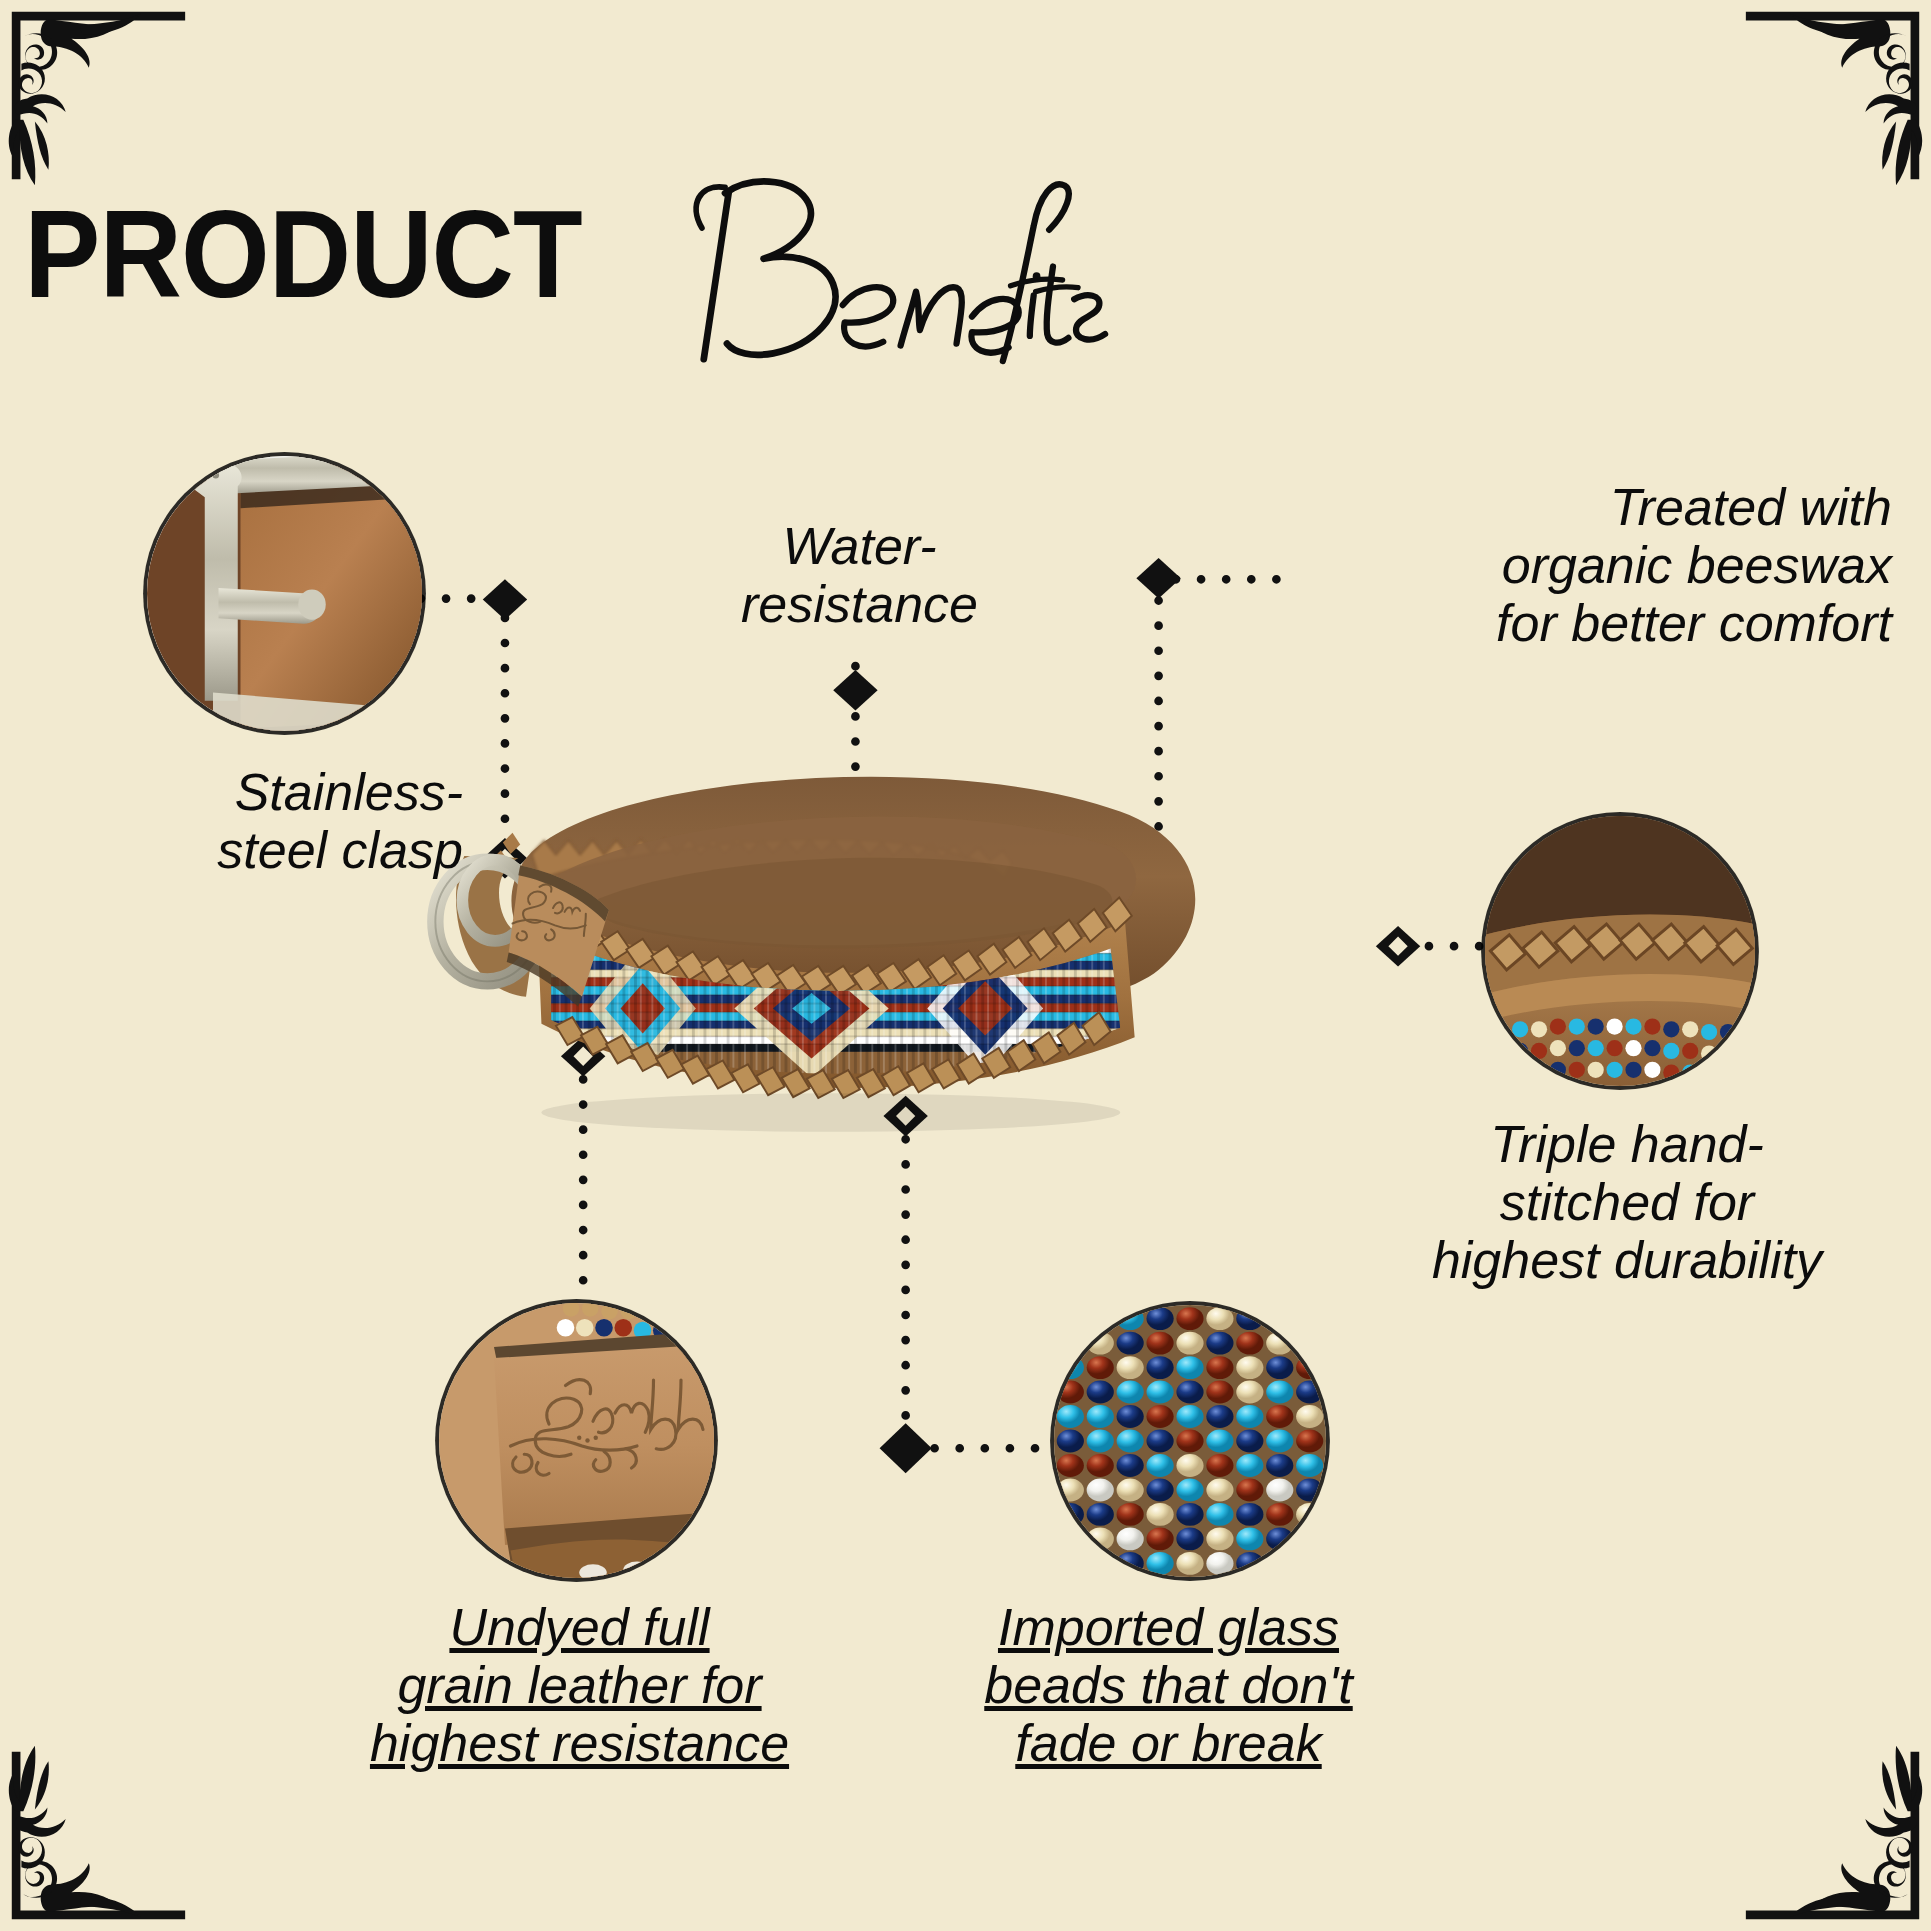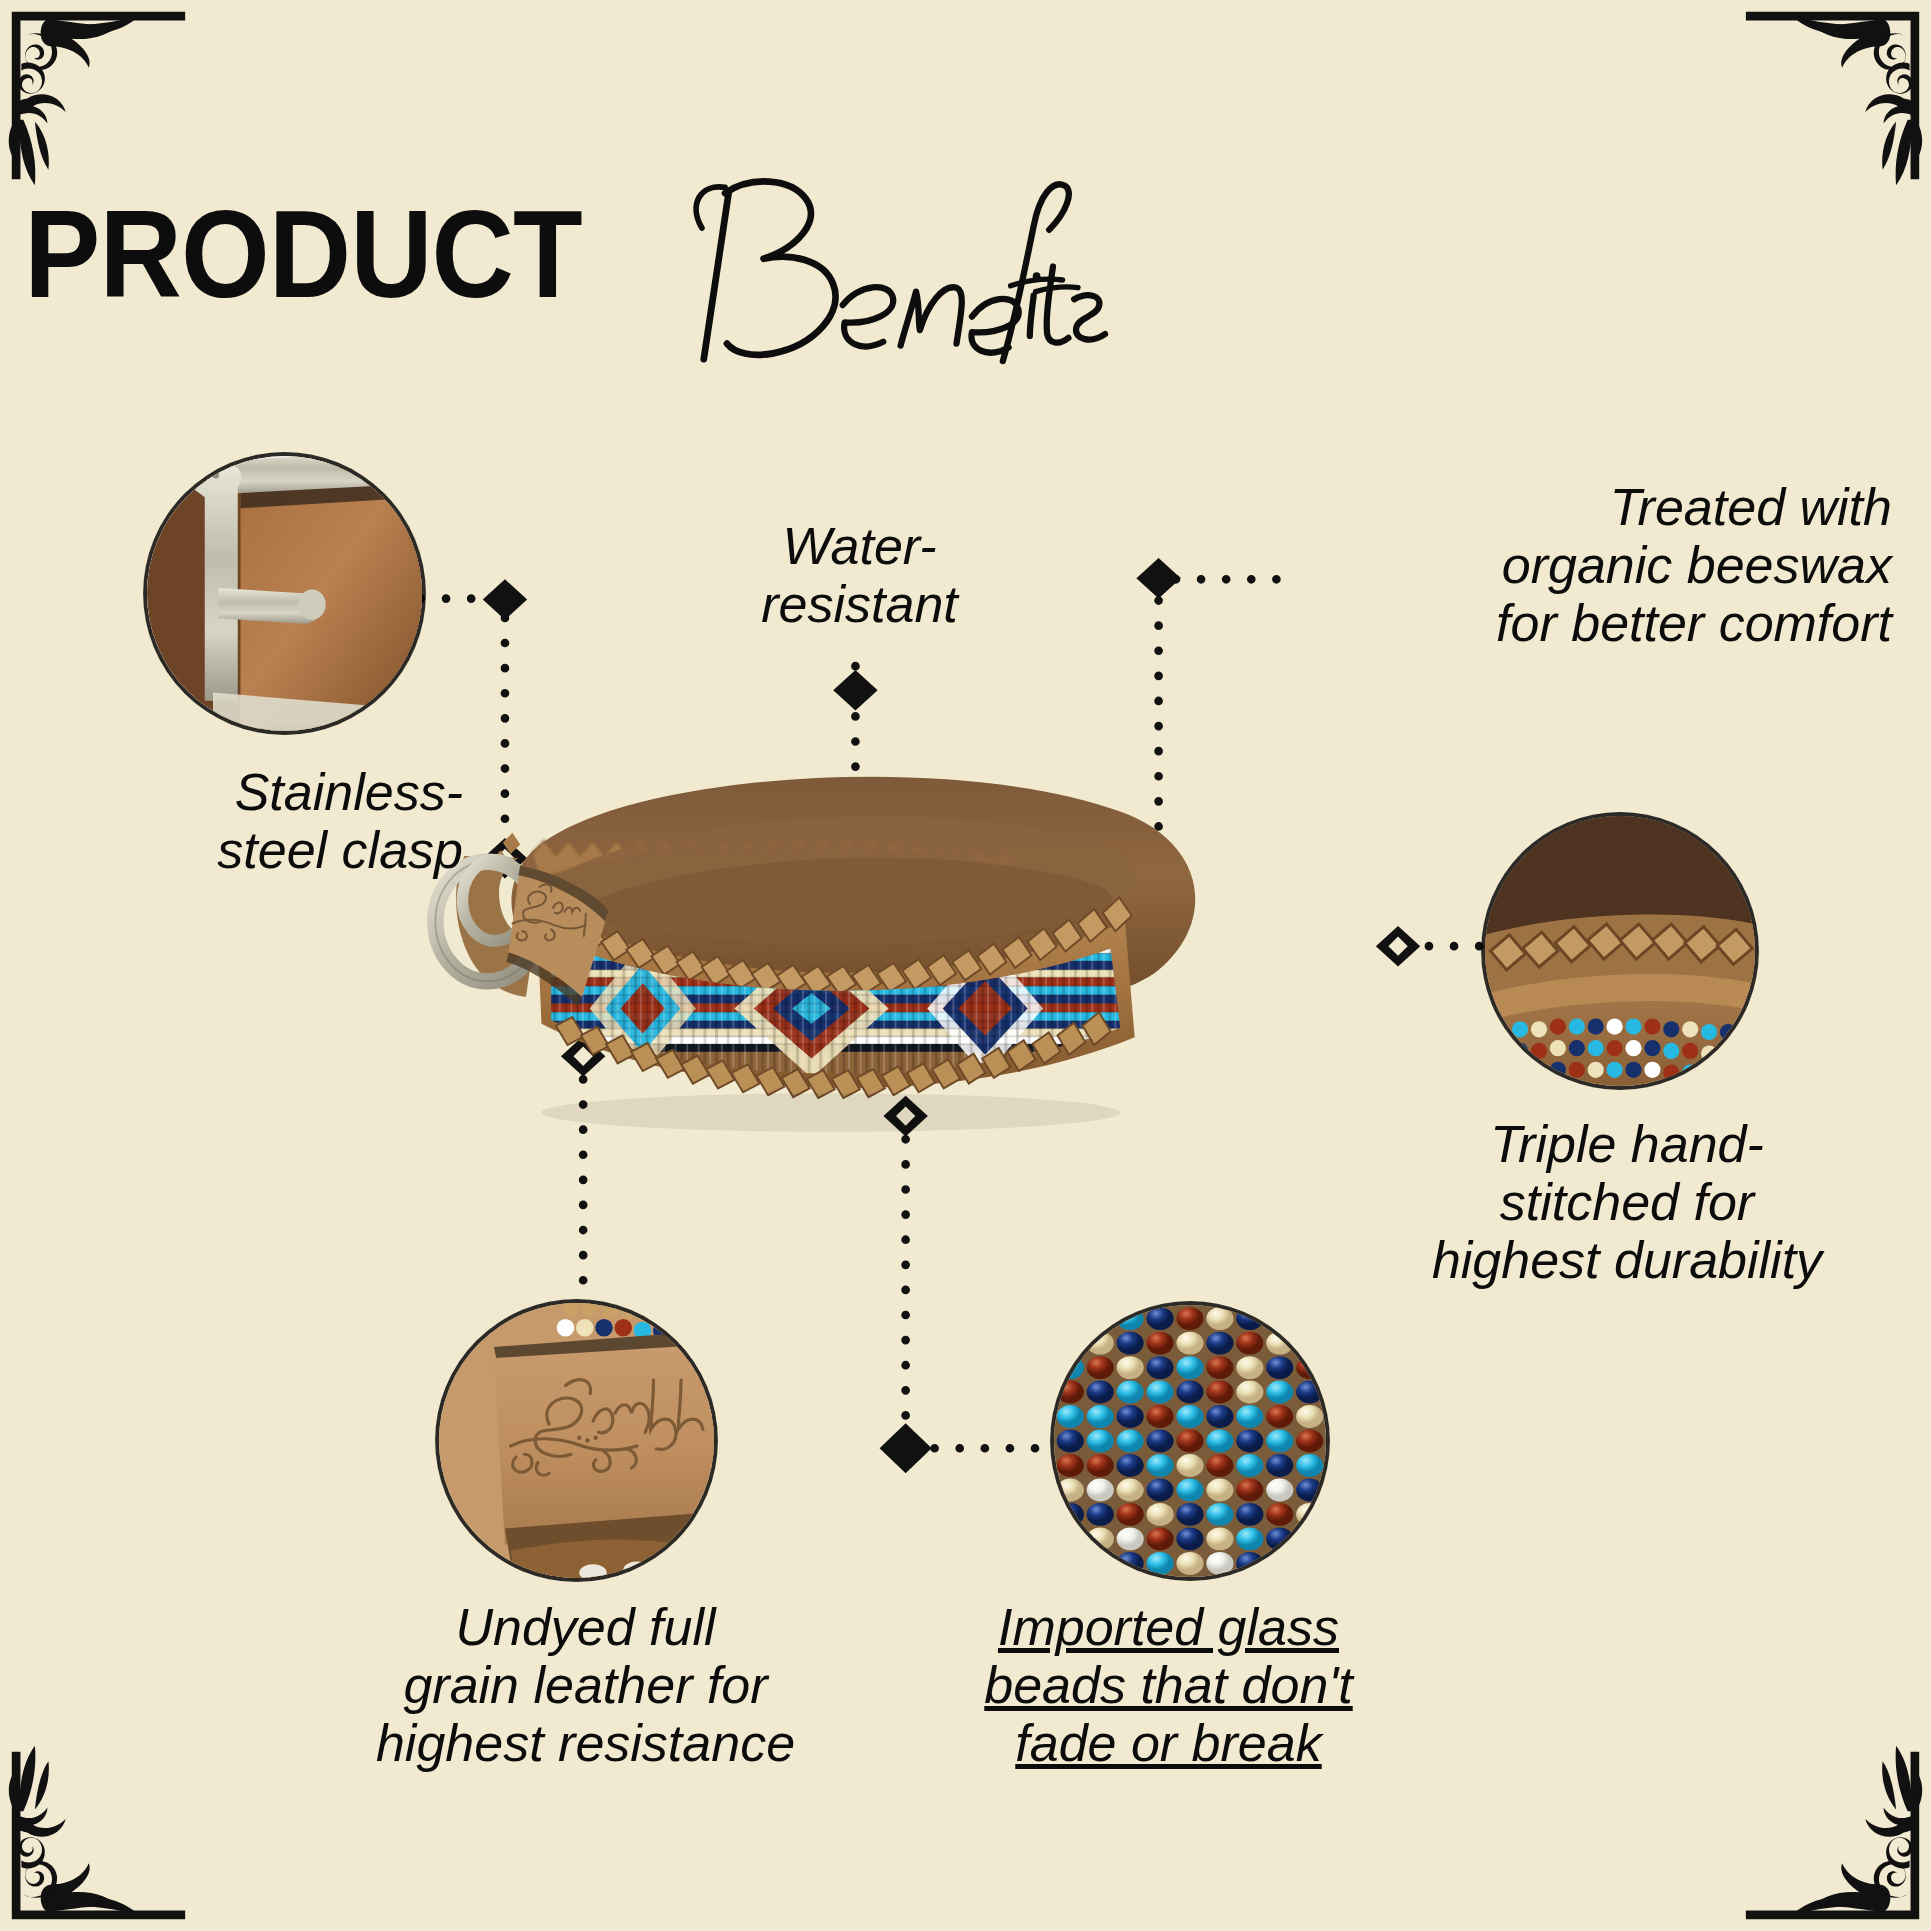--- a/index.html
+++ b/index.html
@@ -798,30 +798,30 @@
     </g>
 
     <ellipse cx="440" cy="408" rx="300" ry="20" fill="#000" opacity="0.08"></ellipse>
   </svg>
 </div>
 
 <div class="label" style="left:106px; top:763px; width:357px; text-align:right;">Stainless-
 steel clasp</div>
 
 <div class="label" style="left:676px; top:517px; width:367px; text-align:center;">Water-
-resistant</div>
+resistance</div>
 
 <div class="label" style="left:1303px; top:478px; width:589px; text-align:right;">Treated with
 organic beeswax
 for better comfort</div>
 
 <div class="label" style="left:1352px; top:1115px; width:550px; text-align:center;">Triple hand-
 stitched for
 highest durability</div>
 
-<div class="label" style="left:291px; top:1598px; width:589px; text-align:center;">Undyed full
+<div class="label" style="left:285px; top:1598px; width:589px; text-align:center;text-decoration:underline;">Undyed full
 grain leather for
 highest resistance</div>
 
 <div class="label" style="left:927px; top:1598px; width:483px; text-align:center;text-decoration:underline;">Imported glass
 beads that don't
 fade or break</div>
 
 
 </body></html>

